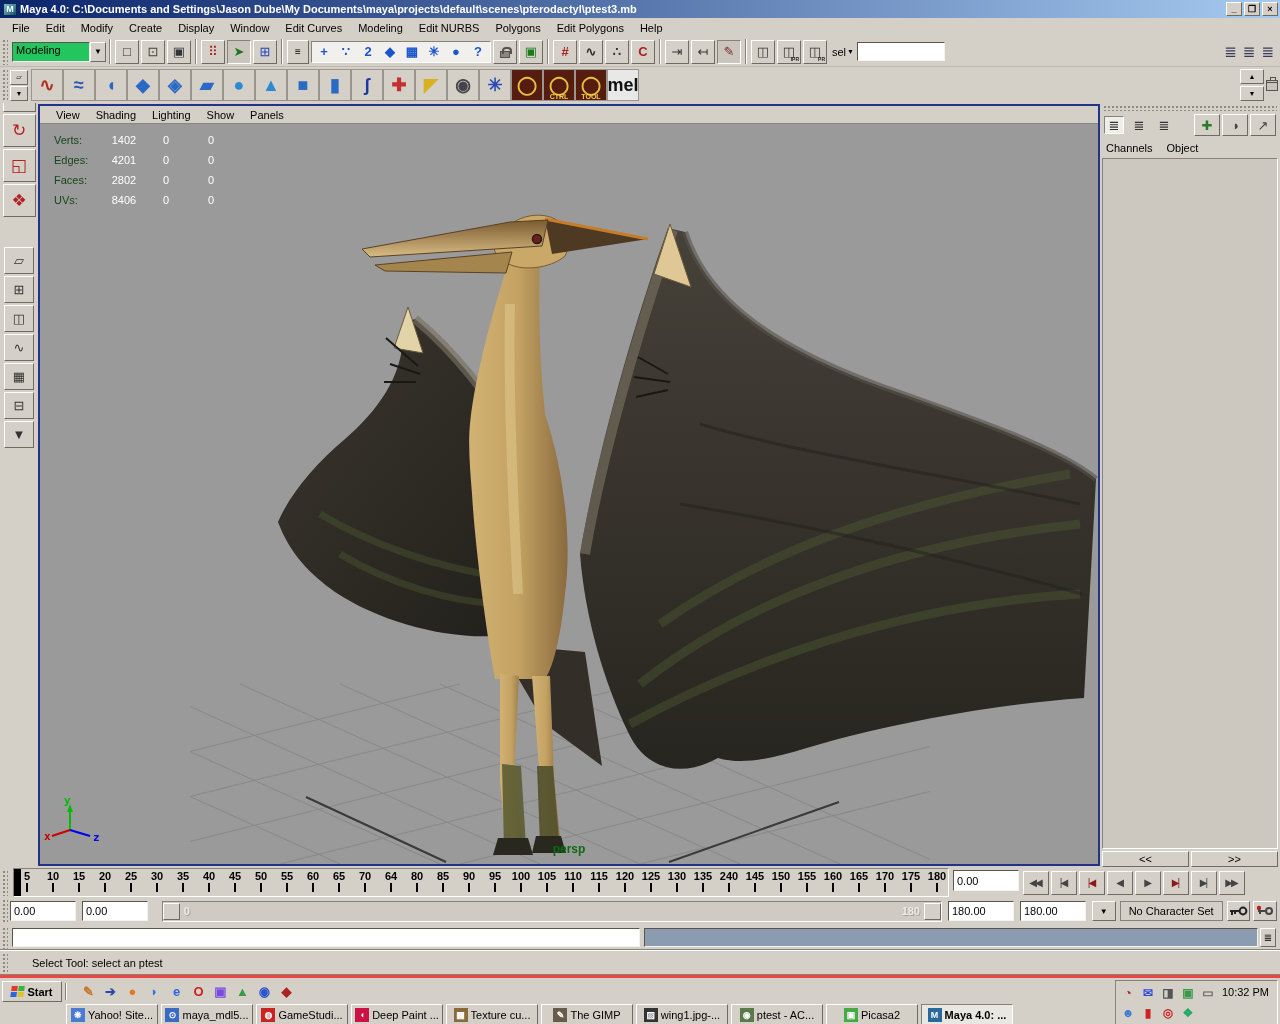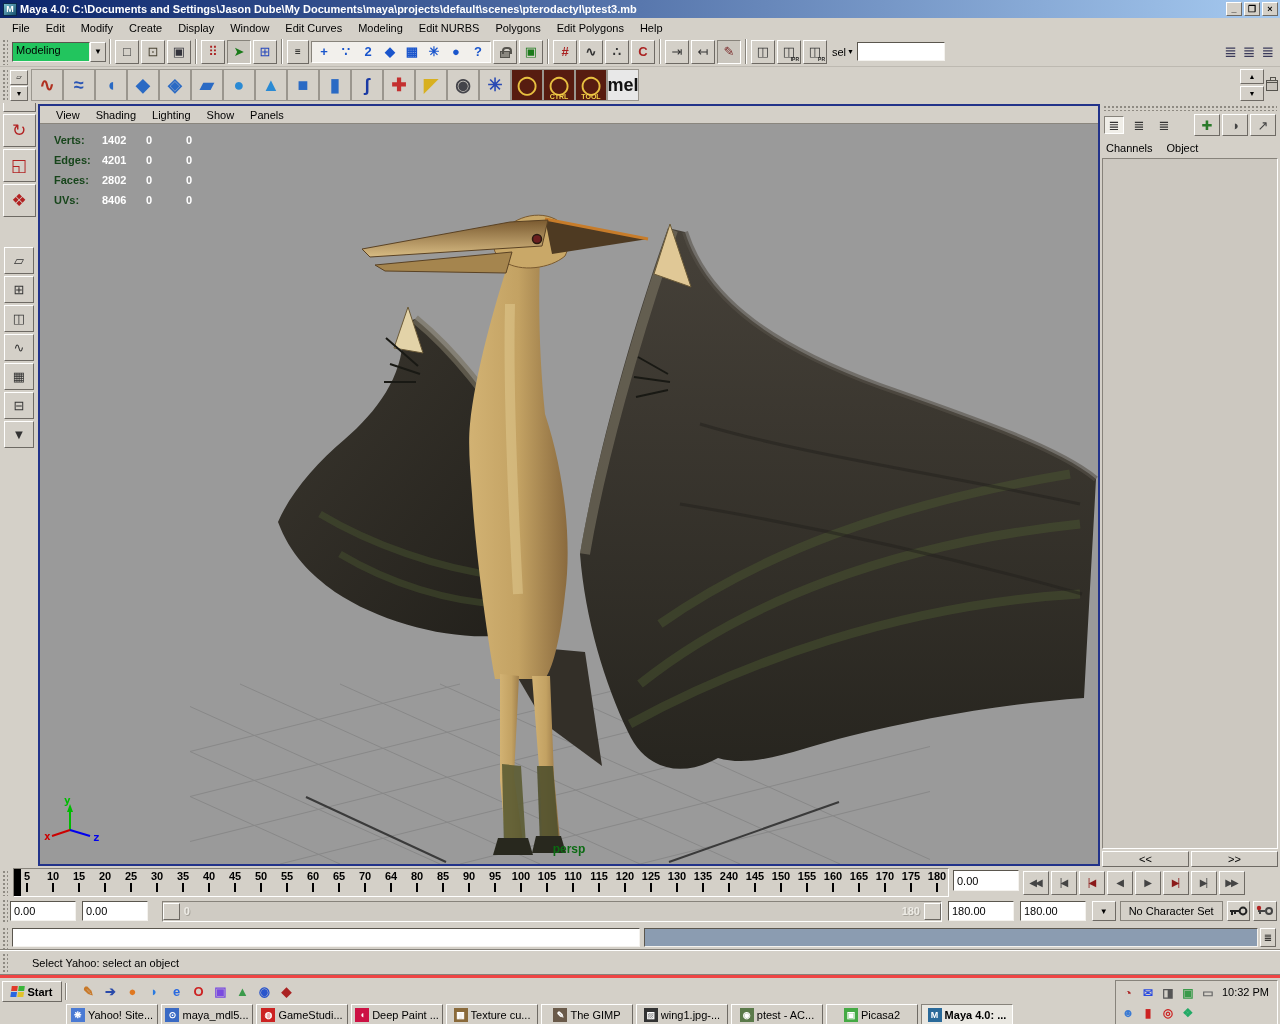--- a/index.html
+++ b/index.html
@@ -61,23 +61,23 @@
   .toolgap{height:28px}
   .laybtn{width:30px;height:27px;margin:1px 0;font-size:13px;color:#333}
 
   
   #viewport{position:absolute;top:104px;left:38px;width:1062px;height:762px;border:2px solid #22338a;background:#9a9a9a;display:flex;flex-direction:column}
   #vp-menubar{height:18px;background:#d4d0c8;display:flex;align-items:center;padding-left:8px;border-bottom:1px solid #8a867e}
   #vp-menubar .mi{padding:1px 8px}
   #vp-canvas{position:relative;flex:1;overflow:hidden}
   #vp-canvas svg{position:absolute;inset:0}
   .hud{position:absolute;left:14px;top:6px}
-  .hud-row{display:grid;grid-template-columns:48px 44px 40px 50px;height:20px;align-items:center;font-weight:bold}
+  .hud-row{display:grid;grid-template-columns:48px 44px 40px 50px;height:20px;align-items:center;font-weight:normal}
   .hud-label{color:#17451b}
-  .hud-v{color:#fff;text-align:left}
+  .hud-v{color:#fff;text-align:center}
   #persp-label{position:absolute;left:0;right:0;bottom:8px;text-align:center;font:bold 12px "Liberation Sans",sans-serif;color:#0b6b12}
 
   
   #rightpanel{position:absolute;top:103px;left:1100px;width:180px;height:765px;background:#d4d0c8;display:flex;flex-direction:column}
   .rp-grip{height:6px;margin:2px 3px 0;background-image:radial-gradient(#8e8a82 30%,transparent 32%);background-size:4px 4px}
   .rp-iconrow{height:28px;display:flex;align-items:center;padding:0 4px;gap:4px}
   .rp-iconrow .flaticon{width:20px;height:18px;display:flex;align-items:center;justify-content:center;font-size:13px;color:#333}
   .rp-iconrow .flaticon.lit{background:#f0eee8;border:1px solid;border-color:#87837b #fffffe #fffffe #87837b}
   .rp-iconrow .spacer{flex:1}
   .rp-iconrow .btn{width:26px;height:22px;font-size:13px}
@@ -732,21 +732,21 @@
 
   <div id="commandline" class="row">
     <span class="grip"></span>
     <input id="cmd-input" class="field" value="" style="">
     <span id="cmd-result"></span>
     <span class="btn b-out scripticon">≣</span>
   </div>
 
   <div id="helpline" class="row">
     <span class="grip"></span>
-    <span id="help-text">Select Yahoo: select an object</span>
+    <span id="help-text">Select Tool: select an ptest</span>
   </div>
 
   <div id="taskbar" class="row">
     <div id="tb-row1">
       <span id="start-btn" class="btn b-out">
         <span class="winlogo">
           <i style="background:#e13a2a"></i>
             <i style="background:#3ab53a"></i>
             <i style="background:#2a66e1"></i>
             <i style="background:#e1c12a"></i>

